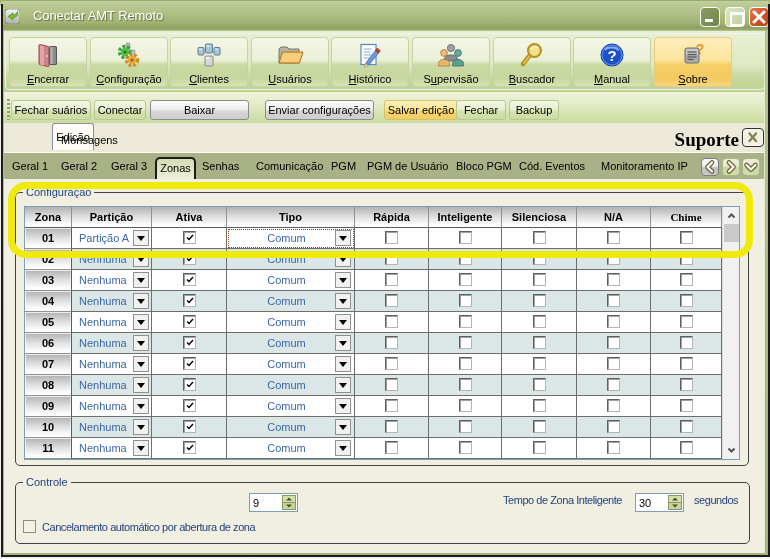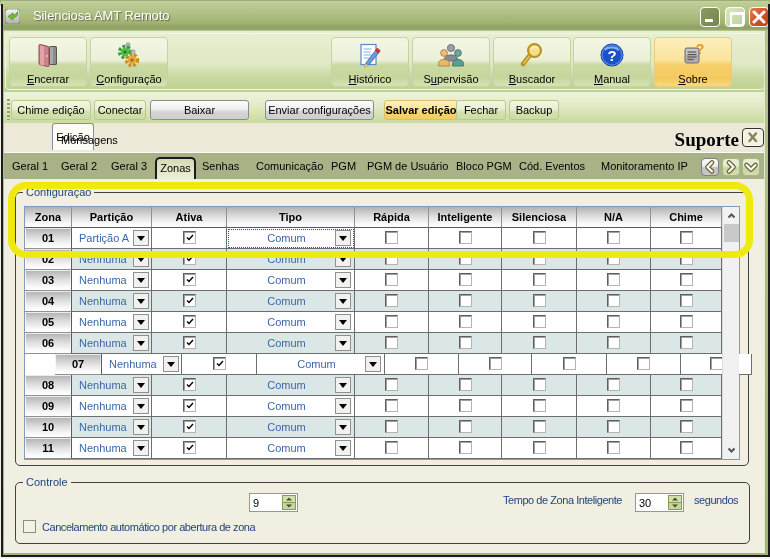--- a/index.html
+++ b/index.html
@@ -140,21 +140,21 @@
         <defs>
           <linearGradient id="gic" x1="0" y1="0" x2="0" y2="1">
             <stop offset="0" stop-color="#f8f8f8"></stop>
             <stop offset=".5" stop-color="#d0d0d0"></stop>
             <stop offset="1" stop-color="#b0b0b0"></stop>
           </linearGradient>
         </defs>
         <rect x="0" y="0" width="15" height="15" rx="3.5" fill="url(#gic)" stroke="#787878" stroke-width=".8"></rect>
         <path d="M12.5 2.5 C13.5 5.5 12 8.5 8 8.5 L8 11 L3 7.5 L8 4 L8 6 C10.5 6 11.5 4.8 12.5 2.5 Z" fill="#74c428" stroke="#3f7a12" stroke-width=".6"></path>
       </svg>
-    <div id="title">Silenciosa AMT Remoto</div>
+    <div id="title">Conectar AMT Remoto</div>
     <div id="btnmin" class="capbtn"></div>
     <div id="btnmax" class="capbtn"></div>
     <div id="btnclose" class="capbtn"><svg width="18" height="18" viewBox="0 0 18 18">
           <path d="M4 4 L14 14 M14 4 L4 14" stroke="#fff" stroke-width="3" stroke-linecap="round"></path>
         </svg></div>
   </div>
 
   <div id="tb1">
     <div id="tb1inner"></div>
     <div class="bigbtn" style="left:5px">
@@ -173,20 +173,41 @@
         <rect x="12.2" y="2" width="3.6" height="8" rx="1" fill="#b8bcc0" stroke="#7e8488" stroke-width=".7"></rect>
         <circle cx="11" cy="11" r="5.2" fill="none" stroke="#35a03c" stroke-width="4" stroke-dasharray="2.6 1.7"></circle>
         <circle cx="11" cy="11" r="4.2" fill="#52bf45"></circle>
         <circle cx="11" cy="11" r="1.6" fill="#1d7a28"></circle>
         <rect x="17.2" y="9" width="3.6" height="8" rx="1" fill="#c2c6ca" stroke="#7e8488" stroke-width=".7"></rect>
         <circle cx="18" cy="19" r="5.2" fill="none" stroke="#cf8c1a" stroke-width="4" stroke-dasharray="2.6 1.7"></circle>
         <circle cx="18" cy="19" r="4.2" fill="#e8a83c"></circle>
         <circle cx="18" cy="19" r="1.6" fill="#9a6410"></circle>
       </svg></span>
         <div class="lbl"><u>C</u>onfiguração</div>
+      </div>
+    <div class="bigbtn" style="left:166px">
+      <span class="ico"><svg width="30" height="30" viewBox="0 0 30 30">
+        <rect x="11.5" y="3" width="7" height="9" rx="1" fill="#a9c4d4" stroke="#5a7d96" stroke-width="1"></rect>
+        <rect x="12.5" y="4" width="3" height="2" fill="#d8e8f0"></rect>
+        <rect x="4" y="6.5" width="6" height="7.5" rx="1" fill="#a9c4d4" stroke="#5a7d96" stroke-width="1"></rect>
+        <rect x="5" y="7.5" width="2.6" height="1.8" fill="#d8e8f0"></rect>
+        <rect x="20" y="6.5" width="6" height="7.5" rx="1" fill="#a9c4d4" stroke="#5a7d96" stroke-width="1"></rect>
+        <rect x="21" y="7.5" width="2.6" height="1.8" fill="#d8e8f0"></rect>
+        <rect x="11" y="15" width="8" height="10" rx="1" fill="#d6d6d6" stroke="#8a8a8a" stroke-width="1"></rect>
+        <rect x="12" y="16" width="3.4" height="2.2" fill="#f2f2f2"></rect>
+      </svg></span>
+        <div class="lbl"><u>C</u>lientes</div>
+      </div>
+    <div class="bigbtn" style="left:247px">
+      <span class="ico"><svg width="32" height="30" viewBox="0 0 32 30">
+        <path d="M5 8 L5 22 L25 22 L25 8 L15 8 L13 6 L7 6 Z" fill="#b8b0a4" stroke="#7c746a" stroke-width="1"></path>
+        <path d="M5 22 L8.5 11 L29 11 L25.5 22 Z" fill="#f4bc52" stroke="#b07820" stroke-width="1"></path>
+        <path d="M6.2 21 L9.2 12 L27.6 12 L24.8 21 Z" fill="#f8ce7a"></path>
+      </svg></span>
+        <div class="lbl"><u>U</u>suários</div>
       </div>
     <div class="bigbtn" style="left:327px">
       <span class="ico"><svg width="30" height="30" viewBox="0 0 30 30">
         <rect x="6" y="3.5" width="15" height="20" fill="#fff" stroke="#5588c8" stroke-width="1.2"></rect>
         <g stroke="#88aad8" stroke-width="1">
               <path d="M8.5 8 h8"></path>
               <path d="M8.5 11 h7"></path>
               <path d="M8.5 14 h8"></path>
               <path d="M8.5 17 h6"></path>
             </g>
@@ -237,25 +258,25 @@
               <path d="M9.5 16 h9"></path>
               <path d="M9.5 18.5 h6"></path>
             </g>
       </svg></span>
         <div class="lbl"><u>S</u>obre</div>
       </div>
   </div>
 
   <div id="tb2">
     <div id="grip"></div>
-    <div class="smbtn" style="left:7px;  width:80px;">Chime edição</div>
+    <div class="smbtn" style="left:7px;  width:80px;">Fechar suários</div>
     <div class="smbtn" style="left:90px; width:52px;">Conectar</div>
     <div class="smbtn pressed" style="left:146px; width:99px;">Baixar configurações</div>
     <div class="smbtn pressed" style="left:261px; width:109px;">Enviar configurações</div>
-    <div class="smbtn gold" style="left:380px; width:74px;font-weight:bold;">Salvar edição</div>
+    <div class="smbtn gold" style="left:380px; width:74px;">Salvar edição</div>
     <div class="smbtn" style="left:452px; width:50px;">Fechar</div>
     <div class="smbtn" style="left:505px; width:50px;">Backup</div>
   </div>
 
   <div id="tabrow1">
     <div id="tabEdicao">Edição</div>
     <div class="t1tab" style="left:57px;">Mensagens</div>
     <div id="suporte">Suporte</div>
     <div id="supclose"><svg width="19" height="17" viewBox="0 0 19 17">
           <path d="M6.5 4.5 L13 12 M13 4.5 L6.5 12" stroke="#84845a" stroke-width="2.4" stroke-linecap="round"></path>
@@ -295,21 +316,21 @@
     </div>
     <div id="grid">
         <div class="hcell" style="left:0px; width:47px;">Zona</div>
         <div class="hcell" style="left:47px; width:80px;">Partição</div>
         <div class="hcell" style="left:127px; width:75px;">Ativa</div>
         <div class="hcell" style="left:202px; width:128px;">Tipo</div>
         <div class="hcell" style="left:330px; width:74px;">Rápida</div>
         <div class="hcell" style="left:404px; width:73px;">Inteligente</div>
         <div class="hcell" style="left:477px; width:75px;">Silenciosa</div>
         <div class="hcell" style="left:552px; width:74px;">N/A</div>
-        <div class="hcell" style="left:626px; width:71px;">Chime</div>
+        <div class="hcell" style="left:626px; width:71px;font-family:Liberation Serif, serif;">Chime</div>
         <div class="row" style="top:21px;">
           <div class="zcell">01</div>
           <div class="dcell" style="left:47px; width:80px; background:#ffffff;">
             <span style="position:absolute;left:7px;top:4px;">Partição A</span>
             <span class="combo"></span>
           </div>
           <div class="dcell" style="left:127px; width:75px; background:#ffffff;">
             <span class="cb" style="left:31px; top:3px;">
               <svg width="8" height="8" viewBox="0 0 8 8">
                 <path d="M1 3.5 L3 5.5 L7 1" stroke="#000" stroke-width="1.4" fill="none"></path>
@@ -494,21 +515,21 @@
           <div class="dcell" style="left:477px; width:75px; background:#dbe7e6;">
             <span class="cb" style="left:31px; top:3px;"></span>
           </div>
           <div class="dcell" style="left:552px; width:74px; background:#dbe7e6;">
             <span class="cb" style="left:30px; top:3px;"></span>
           </div>
           <div class="dcell" style="left:626px; width:71px; background:#dbe7e6;">
             <span class="cb" style="left:29px; top:3px;"></span>
           </div>
         </div>
-        <div class="row" style="top:147px;margin-left:30px;">
+        <div class="row" style="top:147px;">
           <div class="zcell">07</div>
           <div class="dcell" style="left:47px; width:80px; background:#ffffff;">
             <span style="position:absolute;left:7px;top:4px;">Nenhuma</span>
             <span class="combo"></span>
           </div>
           <div class="dcell" style="left:127px; width:75px; background:#ffffff;">
             <span class="cb" style="left:31px; top:3px;">
               <svg width="8" height="8" viewBox="0 0 8 8">
                 <path d="M1 3.5 L3 5.5 L7 1" stroke="#000" stroke-width="1.4" fill="none"></path>
               </svg>

